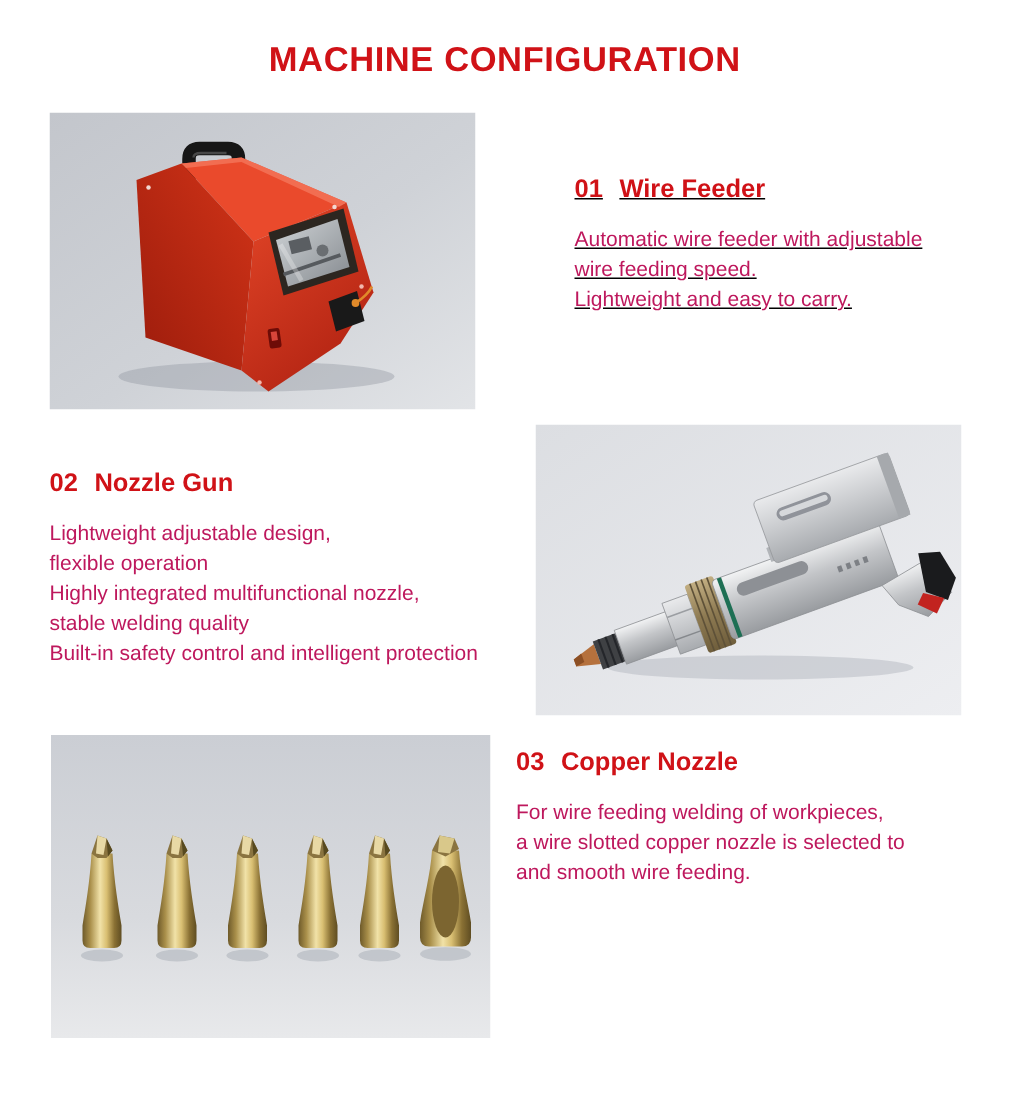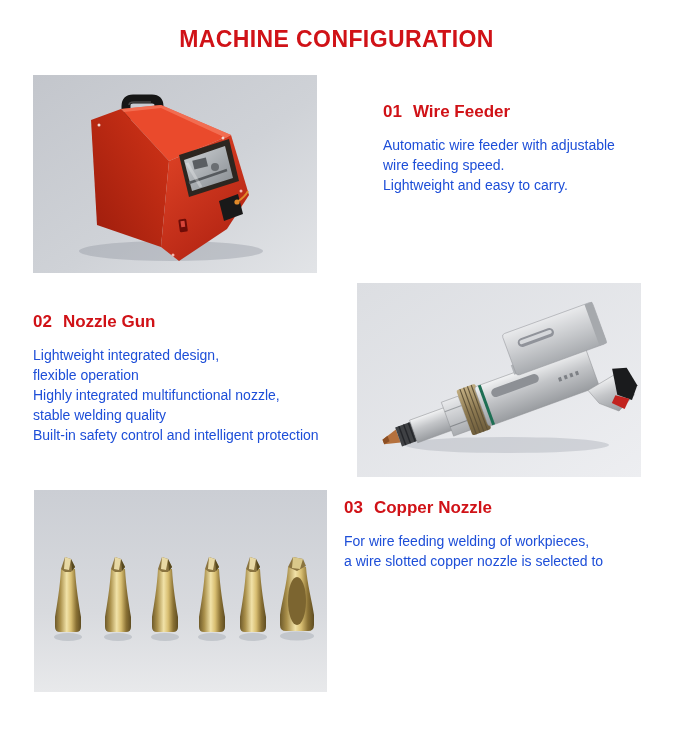--- a/index.html
+++ b/index.html
@@ -11,29 +11,29 @@
     position:absolute;top:26px;left:0;right:0;text-align:center;
     font-size:23px;font-weight:bold;color:#d01217;letter-spacing:.4px;
     margin:0;
   }
   .photo{position:absolute;margin:0;padding:0;line-height:0;}
   .photo svg{display:block;}
   .p1{left:33px;top:75px;}
   .p2{left:357px;top:283px;}
   .p3{left:34px;top:490px;}
   .textblock{position:absolute;}
-  .t1{left:383px;top:102px;width:280px;}
+  .t1{left:383px;top:116px;width:280px;text-decoration:underline;}
   .t2{left:33px;top:312px;width:335px;}
   .t3{left:344px;top:498px;width:325px;}
   .sec-head{
     margin:0;font-size:17px;font-weight:bold;color:#d01217;line-height:20px;
   }
   .sec-head .num{margin-right:11px;}
   .sec-body{
-    margin-top:13px;font-size:14px;color:#1d4ed8;line-height:20px;font-weight:400;
+    margin-top:13px;font-size:14px;color:#be185d;line-height:20px;font-weight:400;
   }
   .sec-body .line{white-space:nowrap;}
 </style>
 </head>
 <body>
 
 <div class="page">
 
   <h1 class="page-title">MACHINE CONFIGURATION</h1>
 
@@ -95,21 +95,21 @@
     <div class="sec-body">
       <div class="line">Automatic wire feeder with adjustable</div>
       <div class="line">wire feeding speed.</div>
       <div class="line">Lightweight and easy to carry.</div>
     </div>
   </div>
 
   <div class="textblock t2">
     <h2 class="sec-head"><span class="num">02</span><span>Nozzle Gun</span></h2>
     <div class="sec-body">
-      <div class="line">Lightweight integrated design,</div>
+      <div class="line">Lightweight adjustable design,</div>
       <div class="line">flexible operation</div>
       <div class="line">Highly integrated multifunctional nozzle,</div>
       <div class="line">stable welding quality</div>
       <div class="line">Built-in safety control and intelligent protection</div>
     </div>
   </div>
 
   <figure class="photo p2">
     <svg width="284" height="194" viewBox="0 0 284 194" xmlns="http://www.w3.org/2000/svg">
       <defs>
@@ -228,16 +228,17 @@
         <ellipse cx="0" cy="44" rx="9" ry="24" fill="#7c6530"></ellipse>
       </g>
     </svg>
   </figure>
 
   <div class="textblock t3">
     <h2 class="sec-head"><span class="num">03</span><span>Copper Nozzle</span></h2>
     <div class="sec-body">
       <div class="line">For wire feeding welding of workpieces,</div>
       <div class="line">a wire slotted copper nozzle is selected to</div>
+      <div class="line">and smooth wire feeding.</div>
     </div>
   </div>
 
 </div>
 
 </body></html>

